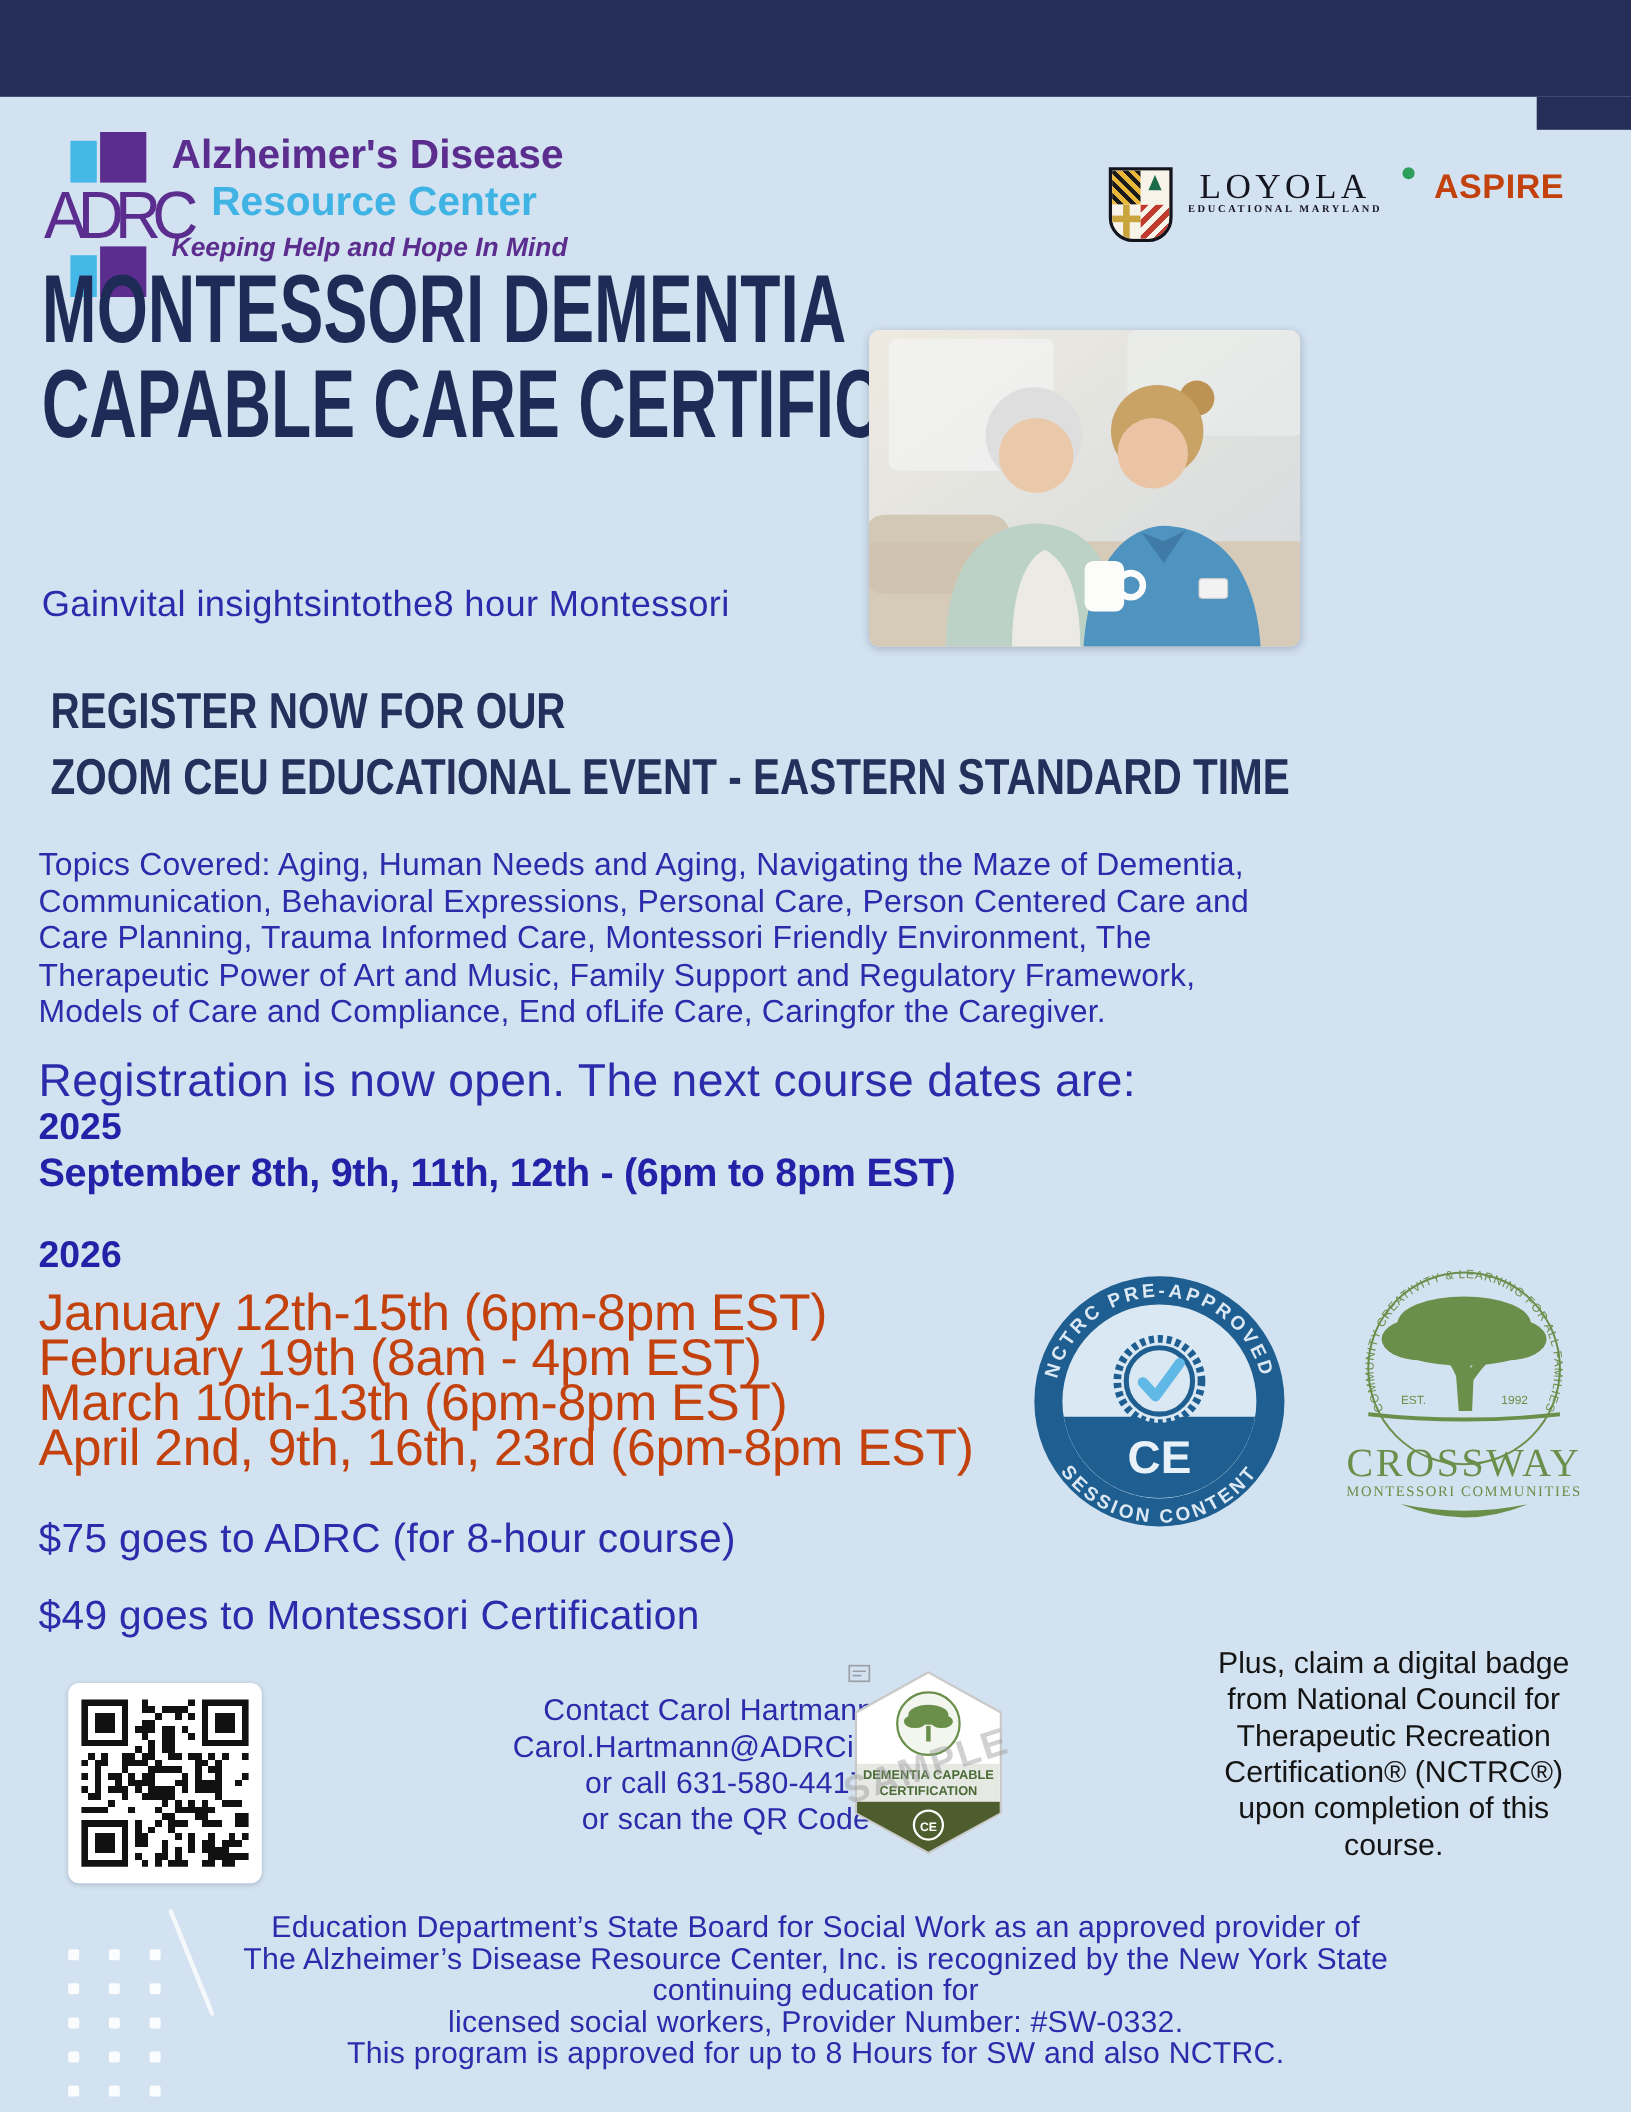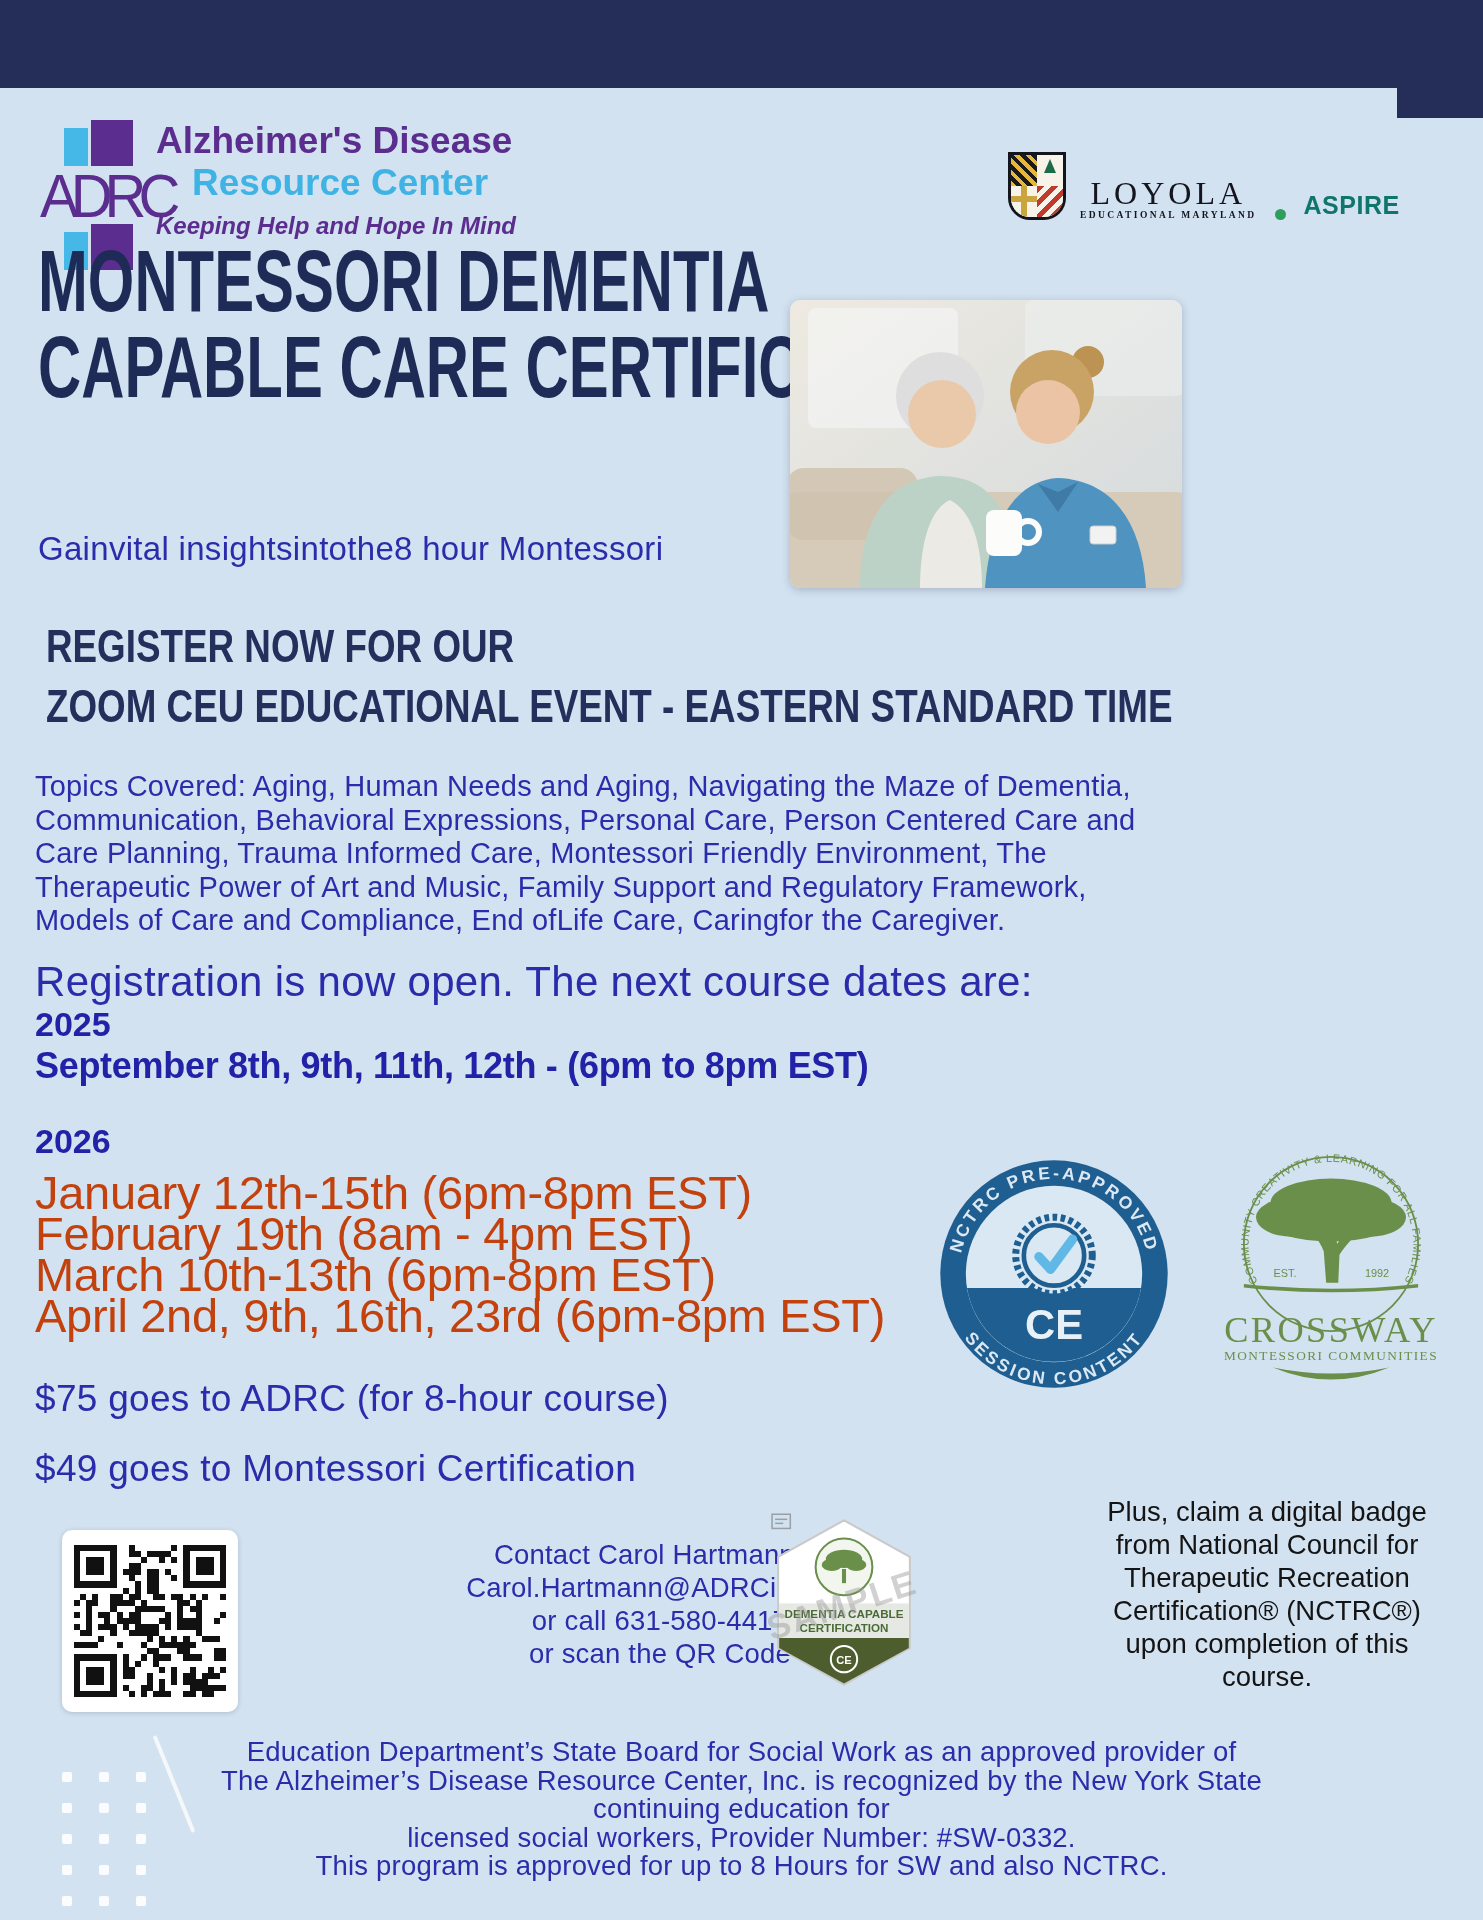--- a/index.html
+++ b/index.html
@@ -22,36 +22,36 @@
   .sq-cyan{width:24px;height:38px;background:#45b8e8;}
   .sq-purple{width:42px;height:46px;background:#5b2d8e;}
   .adrc-letters{font-size:58px;font-weight:400;color:#5b2d8e;letter-spacing:-8px;line-height:58px;
     transform:scaleY(1.05);transform-origin:left top;}
   .adrc-text{padding-top:0px;}
   .adrc-name1{font-size:37px;font-weight:700;color:#5b2d8e;line-height:42px;}
   .adrc-name2{font-size:37px;font-weight:700;color:#3eb3e4;line-height:42px;padding-left:36px;}
   .adrc-tagline{font-size:24px;font-weight:700;font-style:italic;color:#5b2d8e;margin-top:8px;}
 
   
-  .partners{left:1008px;top:152px;display:flex;align-items:flex-end;gap:14px;}
+  .partners{left:1008px;top:152px;display:flex;align-items:flex-start;gap:14px;}
   .shield{width:52px;height:62px;border:3px solid #14141c;border-radius:0 0 22px 22px;overflow:hidden;
     display:grid;grid-template-columns:1fr 1fr;grid-template-rows:1fr 1fr;background:#f5f1e6;}
   .shield .q1{background:repeating-linear-gradient(45deg,#e8b73a 0 4px,#1a1a1a 4px 8px);}
   .shield .q2{background:#f7f3e8;position:relative;}
   .shield .q2 i{position:absolute;left:7px;top:4px;width:0;height:0;border-left:6px solid transparent;
     border-right:6px solid transparent;border-bottom:14px solid #1c6b4a;}
   .shield .q3{background:
     linear-gradient(#caa43c,#caa43c) 50% 0/6px 100% no-repeat,
     linear-gradient(#caa43c,#caa43c) 0 40%/100% 6px no-repeat,#f7f3e8;}
   .shield .q4{background:repeating-linear-gradient(135deg,#c03a2e 0 5px,#f7f3e8 5px 10px);}
   .loyola-wordmark{display:flex;flex-direction:column;align-items:center;}
   .loyola-name{font-family:"Liberation Serif", serif;font-size:32px;letter-spacing:4px;color:#15151f;line-height:34px;}
   .loyola-sub{font-family:"Liberation Serif", serif;font-size:9.5px;font-weight:700;letter-spacing:2.4px;color:#15151f;}
   .green-dot{width:11px;height:11px;border-radius:50%;background:#2e9e5b;margin:0 4px;}
-  .aspire{font-size:25px;font-weight:700;color:#0f766e;letter-spacing:.5px;}
+  .aspire{font-size:31px;font-weight:700;color:#c2410c;letter-spacing:.5px;}
 
   
   .main-title{left:38px;top:238px;}
   .title-line{display:block;font-size:88px;font-weight:700;color:#1f2b57;letter-spacing:0px;
     line-height:86px;white-space:nowrap;transform:scaleX(0.68);transform-origin:left top;}
 
   
   .photo{left:790px;top:300px;width:392px;height:288px;border-radius:10px;overflow:hidden;
     box-shadow:0 2px 8px rgba(30,40,70,.25);}
 

